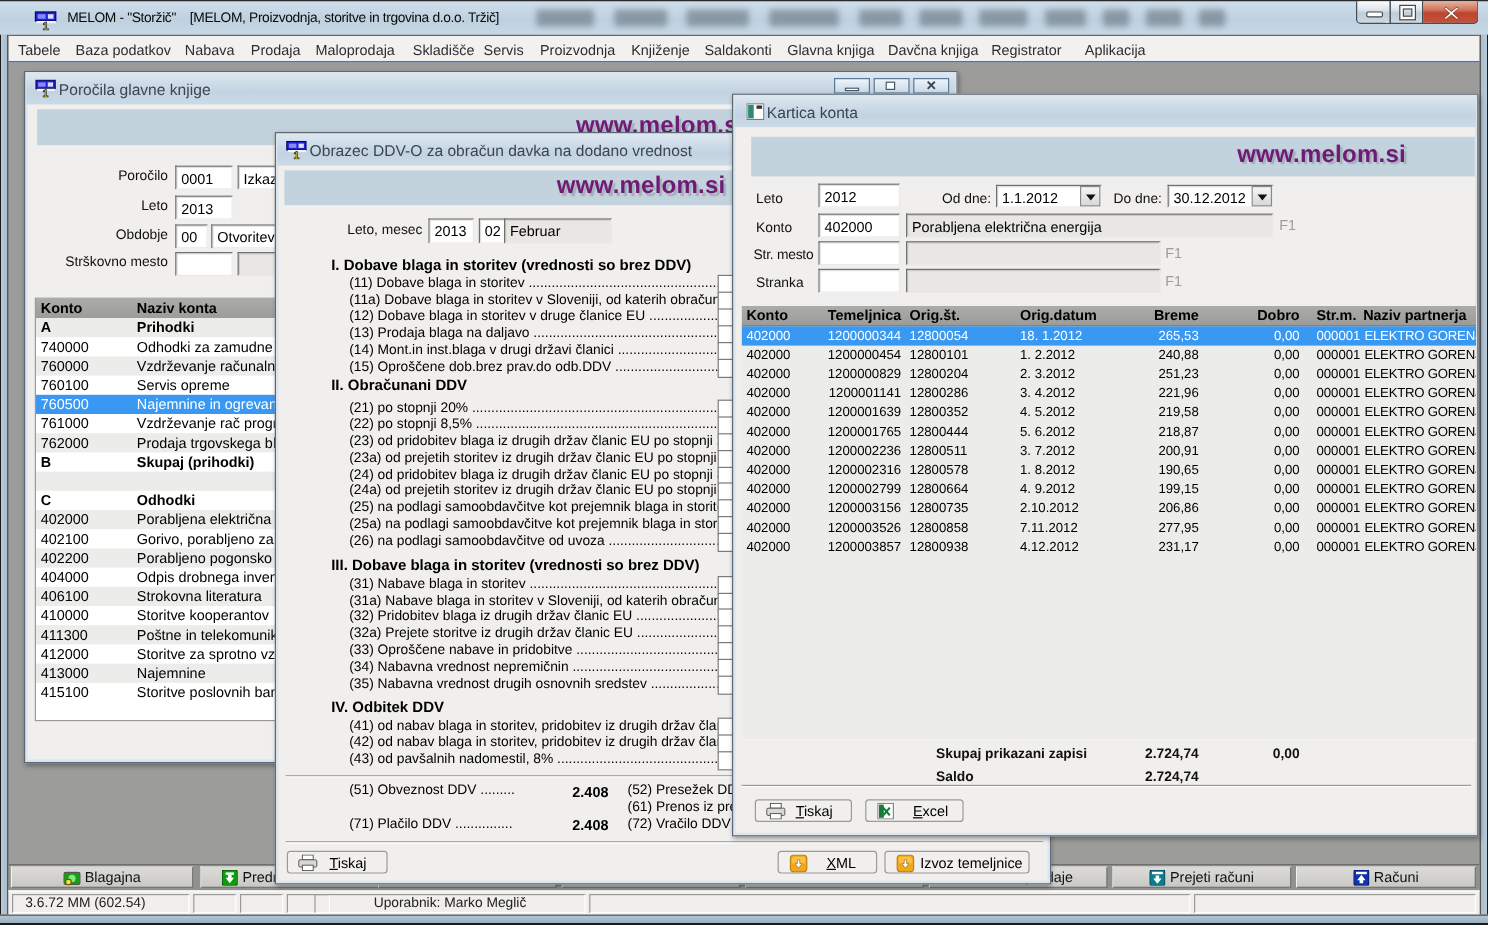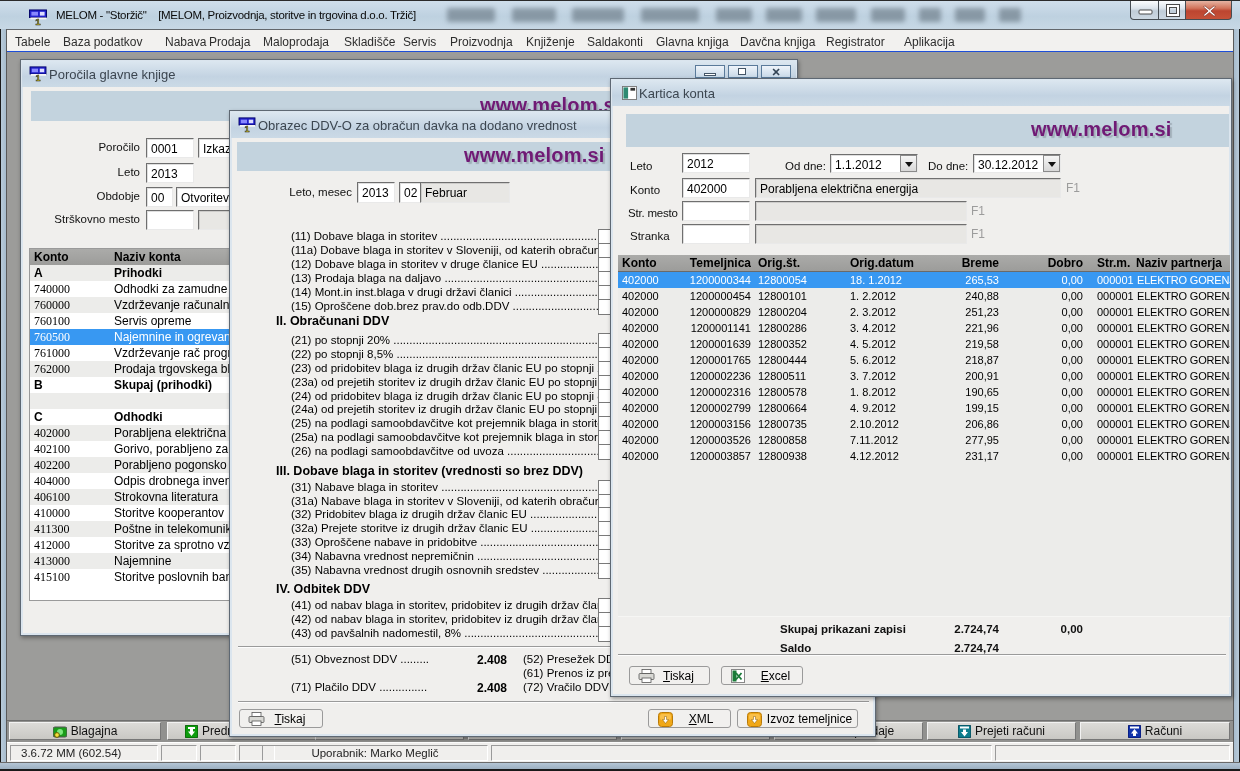--- a/index.html
+++ b/index.html
@@ -41,21 +41,21 @@
 .combo-a:after{content:"";position:absolute;left:50%;top:50%;margin:-2px 0 0 -4px;border:4px solid transparent;border-top:5px solid #111;}
 
 .thead{position:absolute;background:linear-gradient(#ababa9,#9c9c9a);font-weight:bold;font-size:12px;color:#000;}
 .trow{position:absolute;font-size:12px;color:#000;white-space:nowrap;}
 .sel{background:#3898f2;color:#fff;}
 .alt{background:#ececea;}
 .btn{position:absolute;background:#f1f0ee;border:1px solid #9a9a9a;border-radius:3px;font-size:12px;color:#000;text-align:center;}
 .btn u{text-decoration:underline;}
 .mwb{position:absolute;top:0;width:30px;height:13px;border:1px solid #5a7a9a;background:linear-gradient(#eef4fa,#c9d9e8);}
 .w1r{left:0;width:420px;height:16px;line-height:16px;}
-.w1r .k{position:absolute;left:4px;font-family:Liberation Serif, serif;}
+.w1r .k{position:absolute;left:4px;}
 .w1r .ka{position:absolute;left:4px;font-weight:bold;}
 .w1r .n{position:absolute;left:84px;}
 .ddl{position:absolute;left:61px;width:312px;font-size:11.5px;color:#000;white-space:nowrap;overflow:hidden;height:14px;}
 .ddh{position:absolute;left:46px;font-size:12.5px;font-weight:bold;color:#000;white-space:nowrap;}
 .vbox{position:absolute;left:368px;width:60px;height:16px;background:#fff;border:1px solid #7a7a7a;}
 .groove{position:absolute;border-top:1px solid #9a9a9a;border-bottom:1px solid #fdfdfd;}
 .trow.w3r{left:0;width:612px;height:16px;line-height:16px;font-size:11px;}
 .w3r span{position:absolute;top:0;}
 .w3r .c1{left:4px;}
 .w3r .c2{left:65px;width:68px;text-align:right;}
@@ -85,21 +85,21 @@
   <div class="blob" style="left:766px;width:36px"></div>
   <div class="blob" style="left:816px;width:40px"></div>
   <div class="blob" style="left:871px;width:34px"></div>
   <div class="blob" style="left:919px;width:22px"></div>
   <div class="blob" style="left:955px;width:30px"></div>
   <div class="blob" style="left:999px;width:22px"></div>
 </div>
 <div class="abs" id="menubar">
   <span style="left:8px">Tabele</span>
   <span style="left:56px">Baza podatkov</span>
-  <span style="left:158px">Nabava</span>
+  <span style="left:147px">Nabava</span>
   <span style="left:202px">Prodaja</span>
   <span style="left:256px">Maloprodaja</span>
   <span style="left:337px">Skladišče</span>
   <span style="left:396px">Servis</span>
   <span style="left:443px">Proizvodnja</span>
   <span style="left:519px">Knjiženje</span>
   <span style="left:580px">Saldakonti</span>
   <span style="left:649px">Glavna knjiga</span>
   <span style="left:733px">Davčna knjiga</span>
   <span style="left:819px">Registrator</span>
@@ -295,20 +295,21 @@
       </svg>
     <div class="wtext">Obrazec DDV-O za obračun davka na dodano vrednost</div>
   </div>
   <div class="banner" style="left:7px;top:31px;width:633px;height:29px">
       <div class="bw" style="left:227px;top:2px">www.melom.si</div>
     </div>
   <div class="lbl" style="left:42px;top:75px;width:80px;text-align:right">Leto, mesec</div>
   <div class="fld" style="left:127px;top:71px;width:38px;height:21px">2013</div>
   <div class="fld" style="left:169px;top:71px;width:24px;height:21px">02</div>
   <div class="fld ro" style="left:190px;top:71px;width:90px;height:21px">Februar</div>
+  <div class="ddh" style="top:103px">I. Dobave blaga in storitev (vrednosti so brez DDV)</div>
   <div class="ddl" style="top:119px">(11) Dobave blaga in storitev ....................................................................</div>
   <div class="ddl" style="top:133px">(11a) Dobave blaga in storitev v Sloveniji, od katerih obračuna DDV prejemnik</div>
   <div class="ddl" style="top:147px">(12) Dobave blaga in storitev v druge članice EU ..........................................</div>
   <div class="ddl" style="top:161px">(13) Prodaja blaga na daljavo .............................................................</div>
   <div class="ddl" style="top:175px">(14) Mont.in inst.blaga v drugi državi članici ..............................................</div>
   <div class="ddl" style="top:189px">(15) Oproščene dob.brez prav.do odb.DDV  ..............................................</div>
   <div class="ddh" style="top:203px">II. Obračunani DDV</div>
   <div class="ddl" style="top:223px">(21) po stopnji 20% .......................................................................</div>
   <div class="ddl" style="top:237px">(22) po stopnji 8,5% ......................................................................</div>
   <div class="ddl" style="top:251px">(23) od pridobitev blaga iz drugih držav članic EU po stopnji 20% ....................</div>

